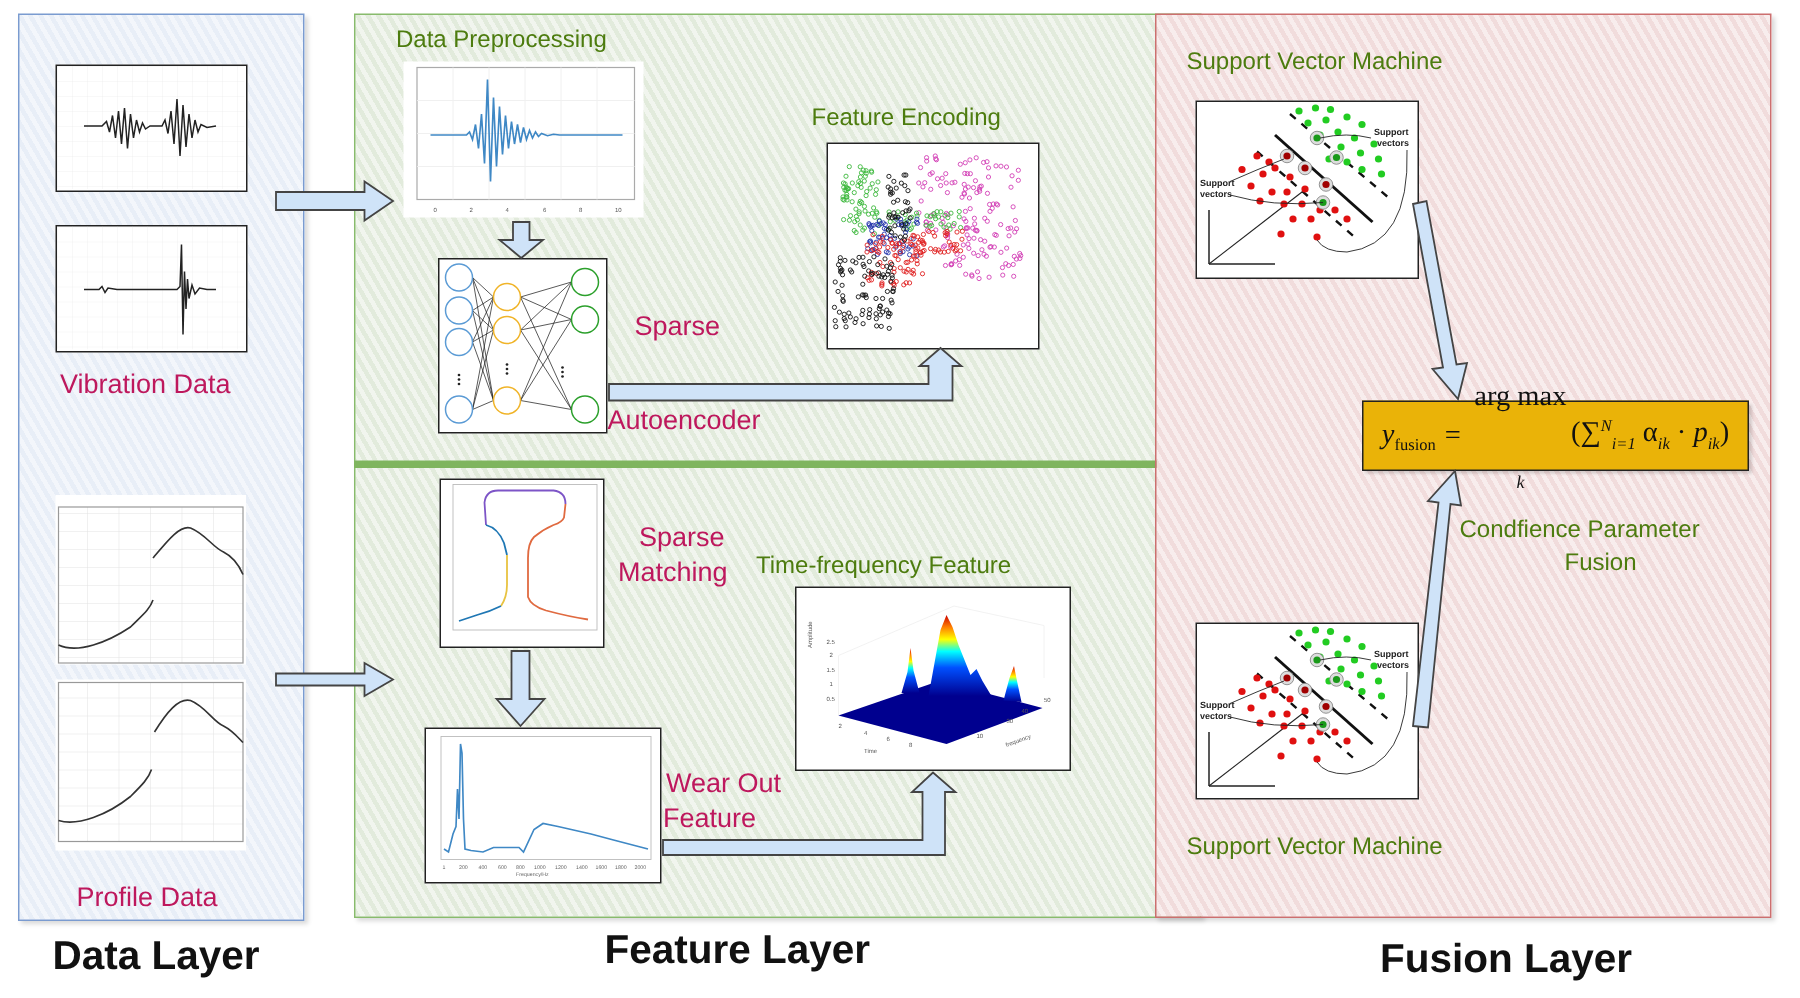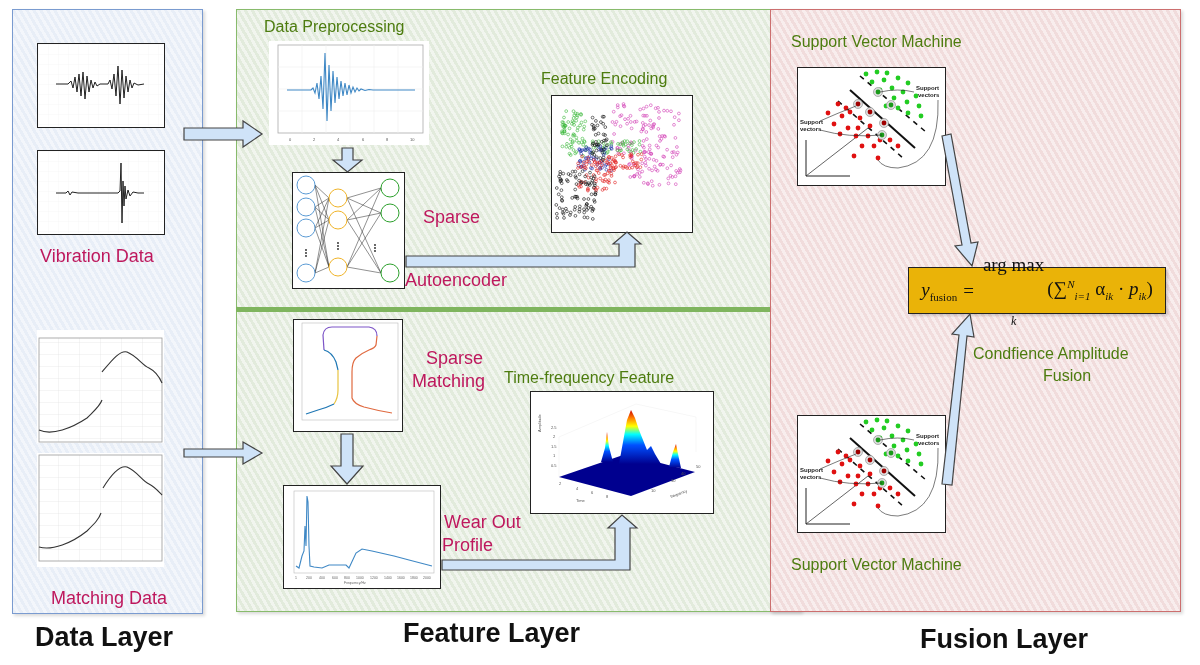--- a/index.html
+++ b/index.html
@@ -65,21 +65,21 @@
     <path d="M65 42 C75 30 83 20 90 22 C100 26 105 35 112 38 C118 41 122 46 125 53" fill="none" stroke="#333" stroke-width="1.1"></path>
   </svg>
 </div>
 <div class="thumb-noborder" style="left:37px;top:453px;width:127px;height:114px;">
   <svg width="127" height="114" viewBox="0 0 127 114">
     <rect x="2" y="2" width="123" height="106" fill="url(#g2)" stroke="#999" stroke-width="0.8"></rect>
     <path d="M2 94 C15 98 35 90 50 78 C58 70 62 66 64 60" fill="none" stroke="#333" stroke-width="1.1"></path>
     <path d="M66 35 C74 22 82 12 90 14 C100 18 105 28 112 31 C118 34 122 39 125 42" fill="none" stroke="#333" stroke-width="1.1"></path>
   </svg>
 </div>
-<div class="lbl" style="left:51px;top:588px;">Matching Data</div>
+<div class="lbl" style="left:51px;top:588px;">Profile Data</div>
 
 <div class="lbl-sm" style="left:264px;top:18px;">Data Preprocessing</div>
 <div class="thumb-noborder" style="left:269px;top:41px;width:160px;height:104px;">
   <svg width="160" height="104" viewBox="0 0 160 104">
     <rect x="9" y="4" width="145" height="88" fill="#fff" stroke="#aaa" stroke-width="0.8"></rect>
     <g stroke="#eee" stroke-width="0.6">
       <line x1="33" y1="4" x2="33" y2="92"></line>
         <line x1="57" y1="4" x2="57" y2="92"></line>
         <line x1="81" y1="4" x2="81" y2="92"></line>
         <line x1="105" y1="4" x2="105" y2="92"></line>
@@ -742,21 +742,21 @@
         <text x="86" y="93">1200</text>
         <text x="100" y="93">1400</text>
         <text x="113" y="93">1600</text>
         <text x="126" y="93">1800</text>
         <text x="139" y="93">2000</text>
       <text x="60" y="98">Frequency/Hz</text>
     </g>
   </svg>
 </div>
 <div class="lbl" style="left:444px;top:512px;">Wear Out</div>
-<div class="lbl" style="left:442px;top:535px;">Profile</div>
+<div class="lbl" style="left:442px;top:535px;">Feature</div>
 
 <div class="lbl-sm" style="left:504px;top:369px;">Time-frequency Feature</div>
 <div class="thumb" style="left:530px;top:391px;width:184px;height:123px;">
   <svg width="181" height="120" viewBox="0 0 181 120">
     <defs>
       <linearGradient id="jet" x1="0" y1="1" x2="0" y2="0">
         <stop offset="0" stop-color="#00008f"></stop>
         <stop offset="0.35" stop-color="#0050ff"></stop>
         <stop offset="0.55" stop-color="#00ffff"></stop>
         <stop offset="0.7" stop-color="#ffff00"></stop>
@@ -935,21 +935,21 @@
 <div class="formula">
   <span><i>y</i><sub>fusion</sub></span>
   <span style="margin:0 6px;">=</span>
   <span class="argmax">
       <span>arg max</span>
       <span class="k">k</span>
     </span>
   <span>(∑<sup><i>N</i></sup><sub><i>i=1</i></sub>&nbsp;<span>α</span><sub><i>ik</i></sub>&nbsp;<span>·</span>&nbsp;<i>p</i><sub><i>ik</i></sub>)</span>
 </div>
 
-<div class="lbl-sm" style="left:973px;top:345px;">Condfience Amplitude</div>
+<div class="lbl-sm" style="left:973px;top:345px;">Condfience Parameter</div>
 <div class="lbl-sm" style="left:1043px;top:367px;">Fusion</div>
 
 <svg class="abs" style="left:0;top:0;pointer-events:none;" width="1200" height="665" viewBox="0 0 1200 665">
   <g fill="#cfe3f8" stroke="#444" stroke-width="1.2" stroke-linejoin="miter">
 
     <polygon points="184,128 243,128 243,121 262,134 243,147 243,140 184,140"></polygon>
 
     <polygon points="342,148 353,148 353,160 362,160 347.5,172 333,160 342,160"></polygon>
 
     <polygon points="406,256 619,256 619,244 613,244 627,232 641,244 635,244 635,267 406,267"></polygon>

